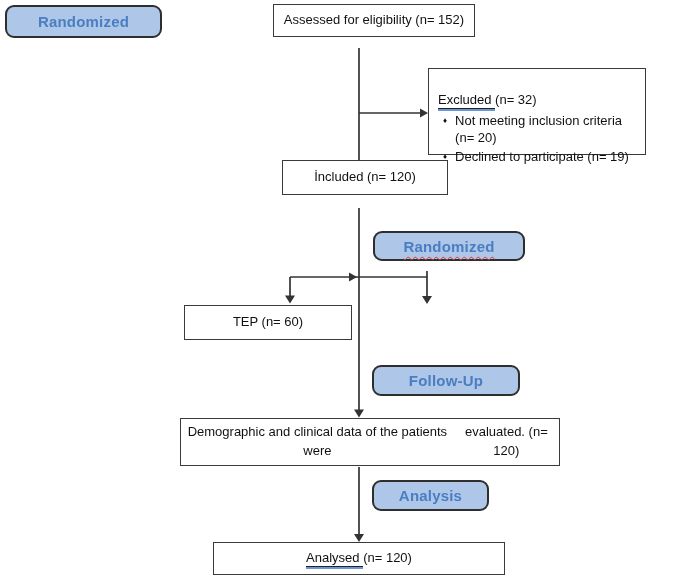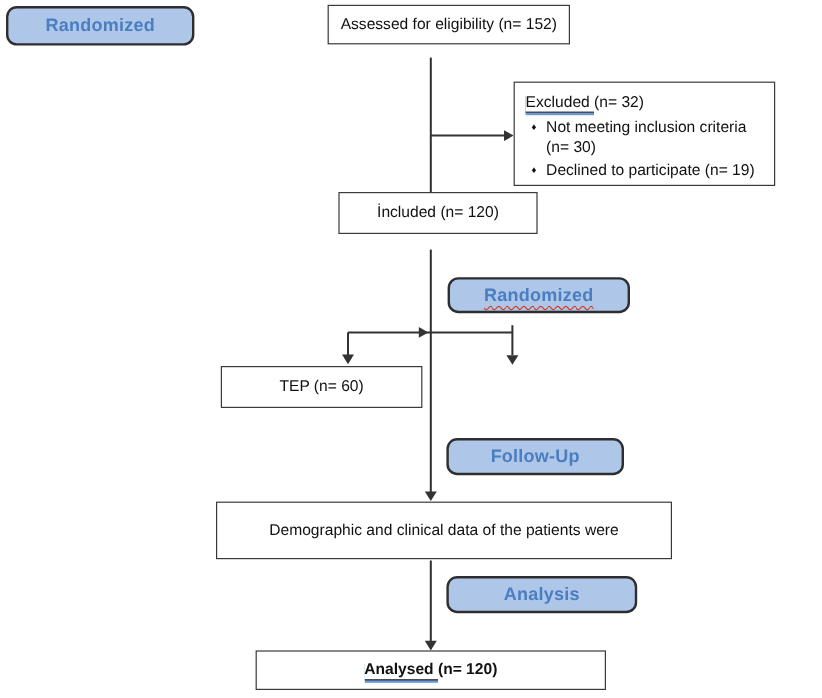--- a/index.html
+++ b/index.html
@@ -42,28 +42,28 @@
     justify-content: center;
     text-align: center;
     font-size: 13px;
     line-height: 1.3;
   }
   .box-assessed   { left: 257px; top: 4px;  width: 202px; height: 33px; margin-left: 16px; }
   .box-included   { left: 282px; top: 160px; width: 166px; height: 35px; }
   .box-tep        { left: 184px; top: 305px; width: 168px; height: 35px; }
   .box-open       { left: 368px; top: 306px; width: 191px; height: 33px; }
   .box-demographic{ left: 180px; top: 418px; width: 380px; height: 48px; flex-direction: row; line-height: 1.45; }
-  .box-analysed   { left: 213px; top: 542px; width: 292px; height: 33px; font-weight: bold; }
+  .box-analysed   { left: 213px; top: 542px; width: 292px; height: 33px; }
   .box-excluded   {
     left: 428px; top: 68px; width: 218px; height: 87px;
     flex-direction: column;
     align-items: flex-start;
     justify-content: flex-start;
     text-align: left;
-    padding: 8px 6px 7px 9px;
+    padding: 23px 6px 7px 9px;
   }
   .excluded-heading { margin-bottom: 2px; }
   .bullet-row { display: flex; align-items: baseline; margin: 2px 0 0 5px; }
   .bullet-glyph { font-size: 8px; margin-right: 8px; position: relative; top: -2px; }
 
   .g-underline {
     display: inline-block;
     white-space: pre;
     line-height: 1.12;
     border-bottom: 1.4px solid #222;
@@ -81,21 +81,21 @@
     align-items: center;
     justify-content: center;
     font-weight: bold;
     font-size: 15px;
     letter-spacing: 0.2px;
     color: var(--badge-text, #4a7ec1);
   }
   .badge-enrollment { left: 5px;   top: 5px;   width: 157px; height: 33px; }
   .badge-randomized { left: 373px; top: 231px; width: 152px; height: 30px; }
   .badge-followup   { left: 372px; top: 365px; width: 148px; height: 31px; }
-  .badge-analysis   { left: 372px; top: 480px; width: 159px; height: 31px; }
+  .badge-analysis   { left: 372px; top: 480px; width: 117px; height: 31px; }
 
   .wavy-red {
     text-decoration-line: underline;
     text-decoration-style: wavy;
     text-decoration-color: var(--spellcheck-red, #d5392c);
     text-decoration-thickness: 1px;
     text-underline-offset: 4px;
   }
 </style>
 </head>
@@ -138,39 +138,40 @@
   <div class="box box-assessed">
     <span>Assessed for eligibility (n= 152)</span>
   </div>
 
   <div class="box box-excluded">
     <div class="excluded-heading">
       <span class="g-underline">Excluded </span><span>(n= 32)</span>
     </div>
     <div class="bullet-row">
       <span class="bullet-glyph">♦</span>
-      <span>Not meeting inclusion criteria (n= 30)</span>
+      <span>Not meeting inclusion criteria (n= 20)</span>
     </div>
     <div class="bullet-row">
       <span class="bullet-glyph">♦</span>
       <span>Declined to participate (n= 19)</span>
     </div>
   </div>
 
   <div class="box box-included">
     <span>İncluded (n= 120)</span>
   </div>
 
   <div class="box box-tep">
     <span>TEP (n= 60)</span>
   </div>
 
 
   <div class="box box-demographic">
     <div>Demographic and clinical data of the patients were</div>
+    <div>evaluated. (n= 120)</div>
   </div>
 
   <div class="box box-analysed">
     <div>
       <span class="g-underline">Analysed </span><span>(n= 120)</span>
     </div>
   </div>
 
 </div>
 

